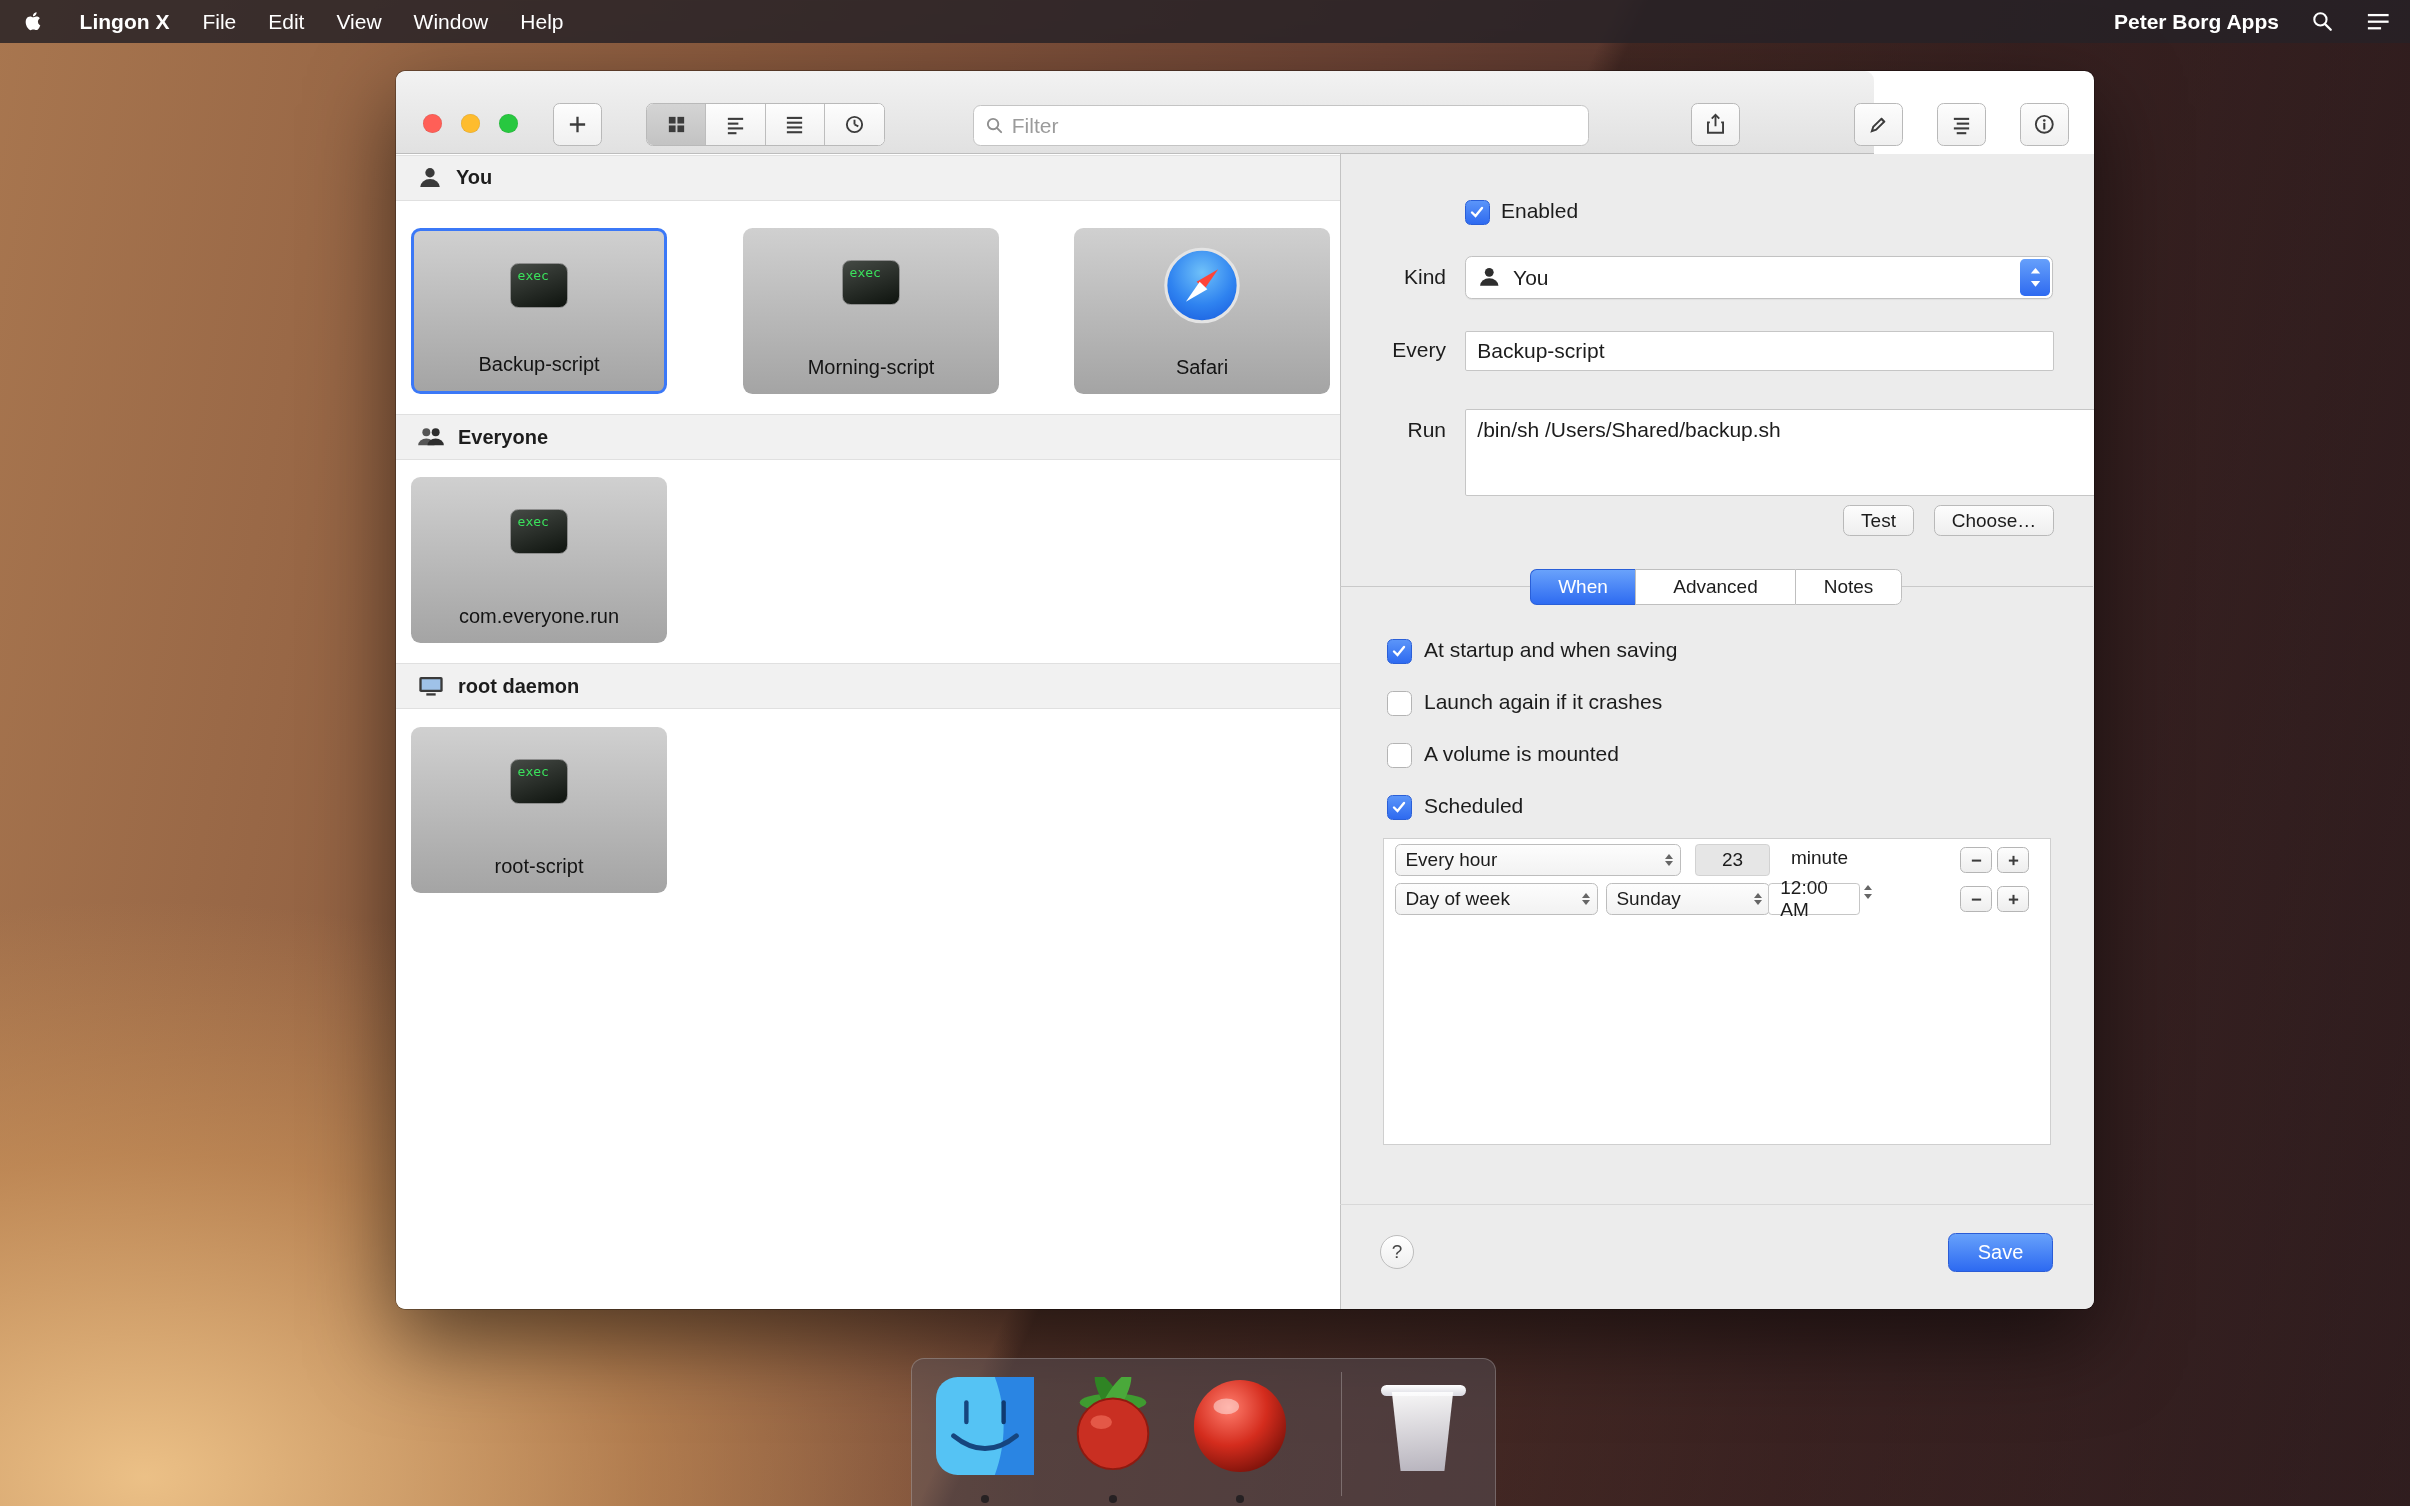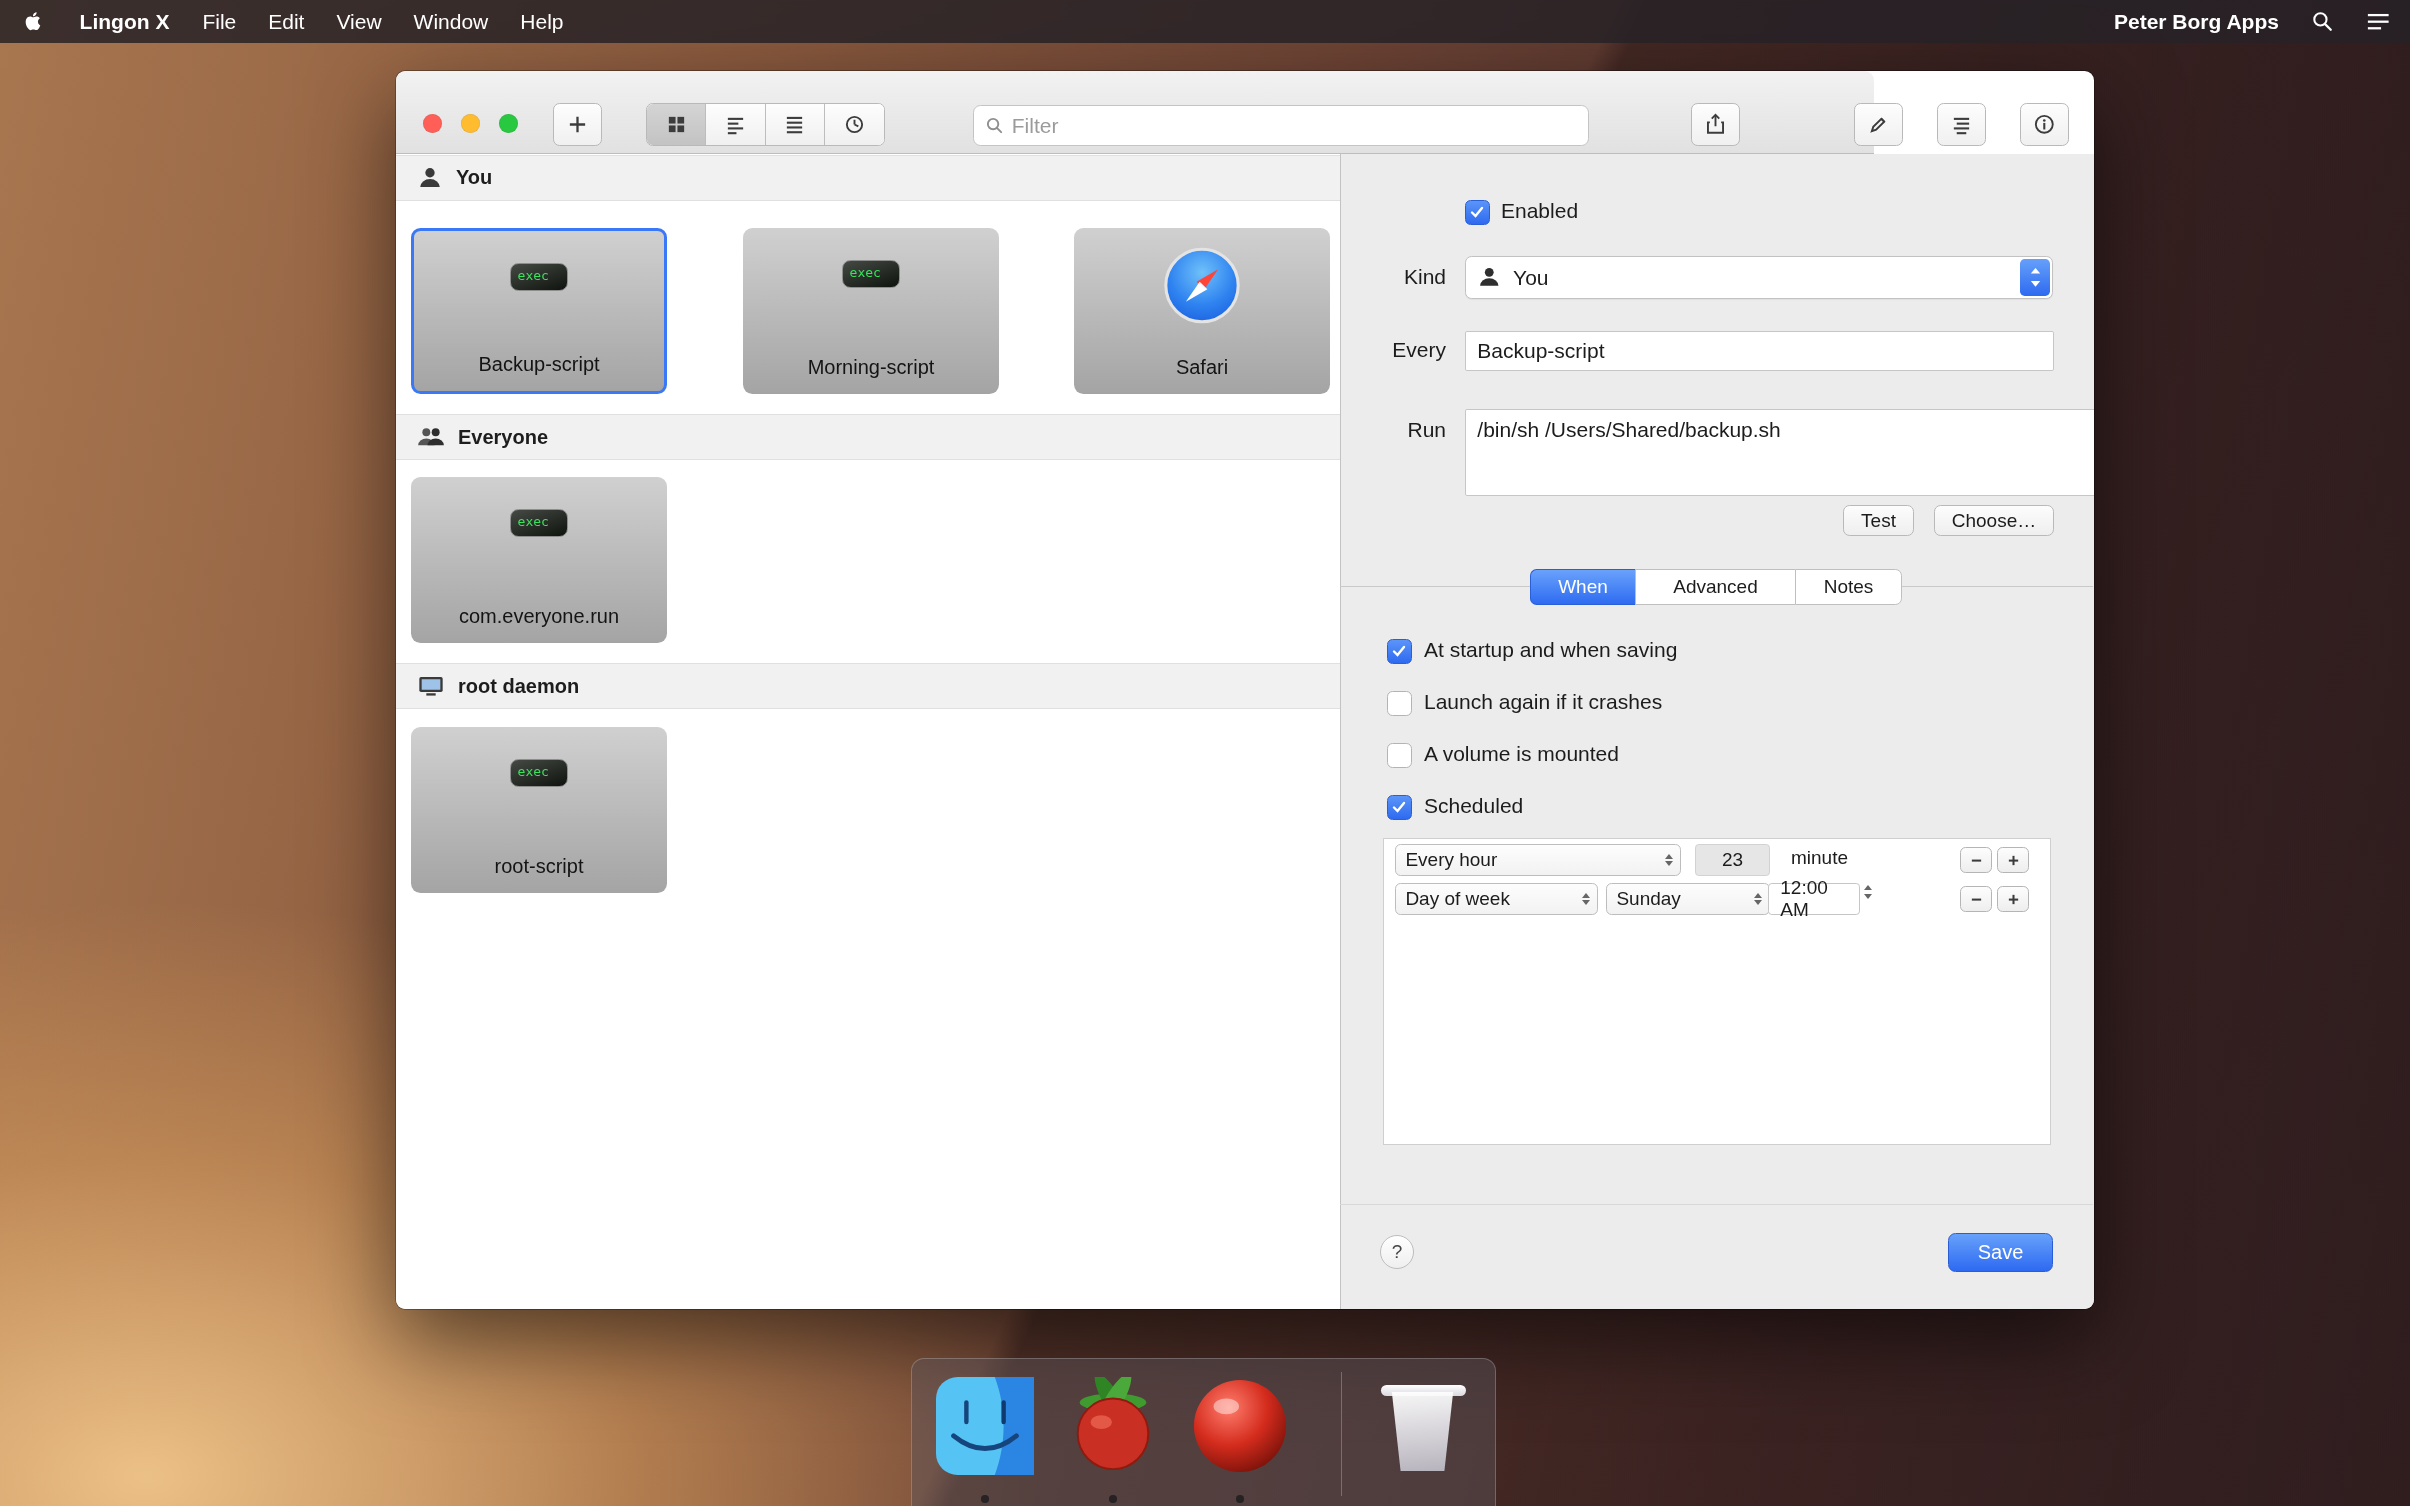--- a/index.html
+++ b/index.html
@@ -48,21 +48,21 @@
   
   #leftpane { position:absolute; left:0; top:83px; width:944px; height:1155px; background:#fff; }
   .sectionhdr { position:absolute; left:0; width:944px; height:46px; background:#f1f1f1;
     border-top:0.9px solid #e0e0e0; border-bottom:0.9px solid #e0e0e0; display:flex; align-items:center; }
   .sectionhdr .sicon { margin-left:21px; display:flex; }
   .sectionhdr .slabel { margin-left:13px; font-size:20px; font-weight:bold; color:#1d1d1d; }
   .tile { position:absolute; width:256px; height:166px; border-radius:9.4px;
     background:linear-gradient(#d0d0d0,#a4a4a4); }
   .tile.checked { border:3.8px solid #3b78f7; }
   .tile .tlabel { position:absolute; bottom:15px; width:100%; text-align:center; font-size:20px; color:#141414; }
-  .execicon { position:absolute; left:50%; transform:translateX(-50%); top:32px; width:58px; height:28px;
+  .execicon { position:absolute; left:50%; transform:translateX(-50%); top:32px; width:58px; height:45px;
     border-radius:8.5px; background:linear-gradient(160deg,#454a45,#0e130e); border:1.9px solid #8d8d8d; }
   .execicon .exectext { position:absolute; left:6.6px; top:3.8px; font-family:"DejaVu Sans Mono", monospace;
     font-size:13px; color:#3ae25c; }
   .safariicon { position:absolute; left:50%; transform:translateX(-50%); top:19px; }
 
   
   #rightpane { position:absolute; left:944px; top:83px; width:754px; height:1155px;
     background:#ececec; border-left:0.9px solid #c3c3c3; }
   .formlabel { position:absolute; width:94px; text-align:right; font-size:21px; color:#1c1c1c; }
   .cb { width:24.5px; height:24.5px; border-radius:5.6px; background:#fff; border:0.9px solid #b4b4b4;

